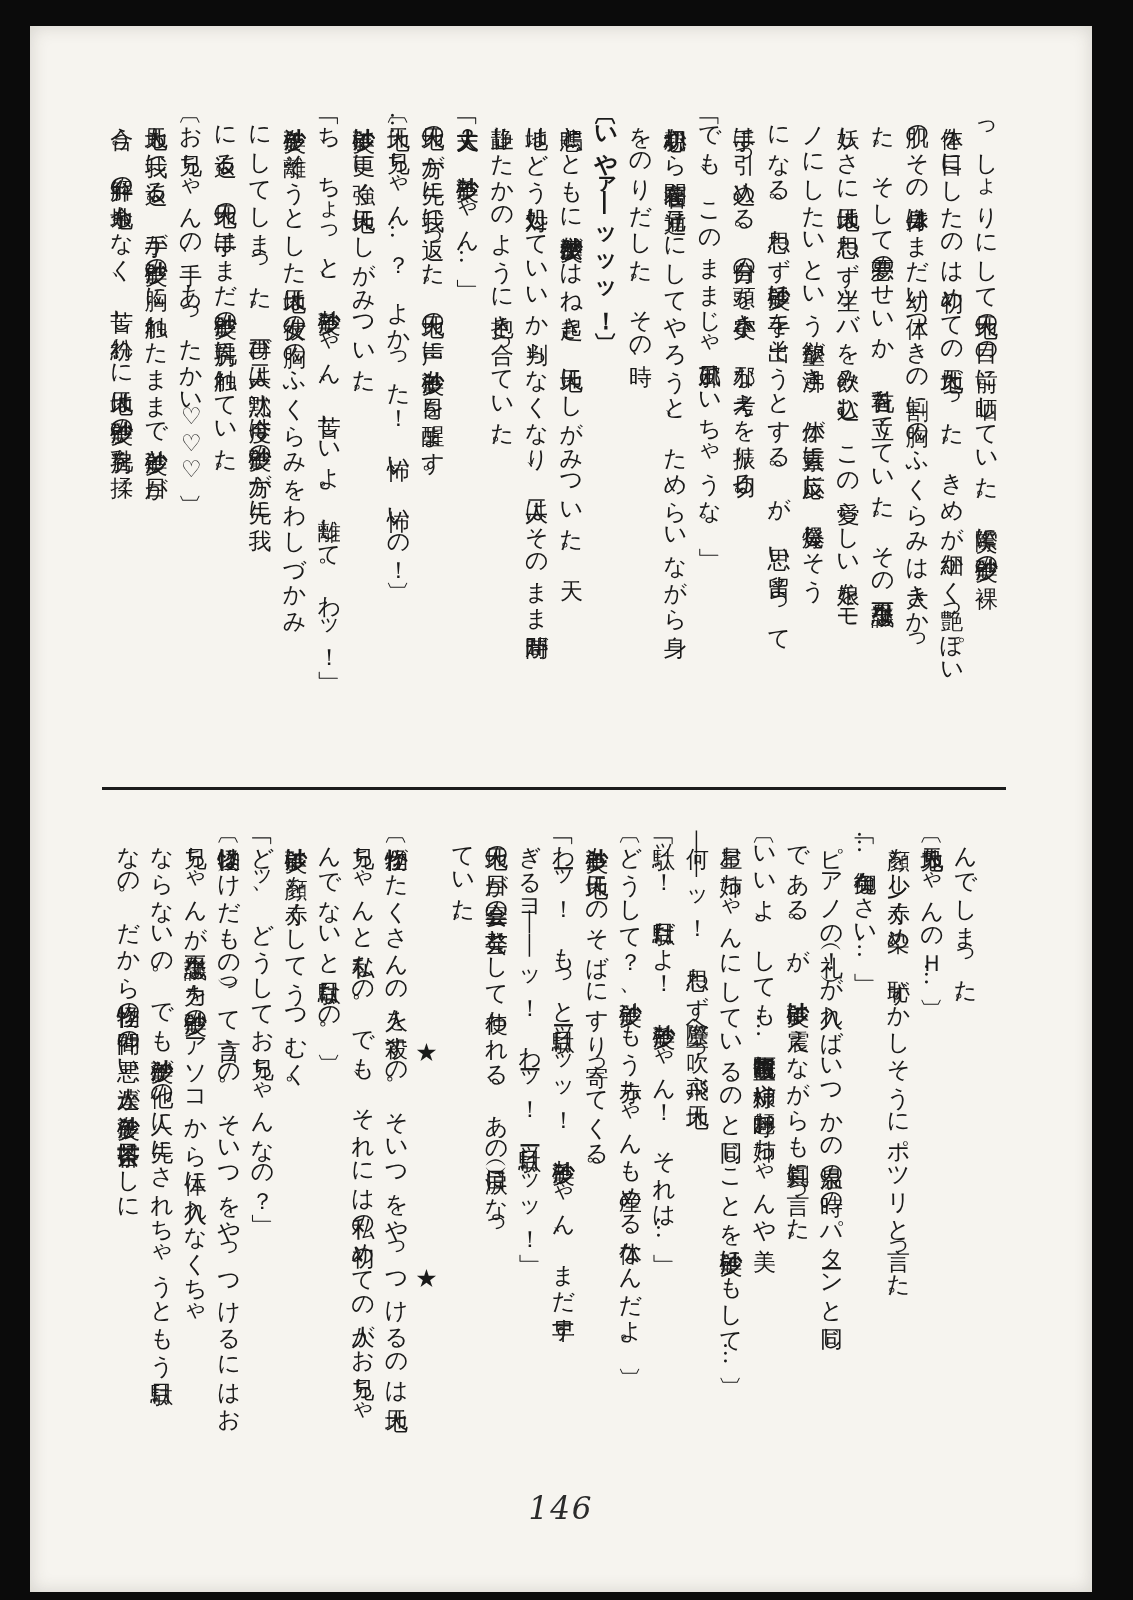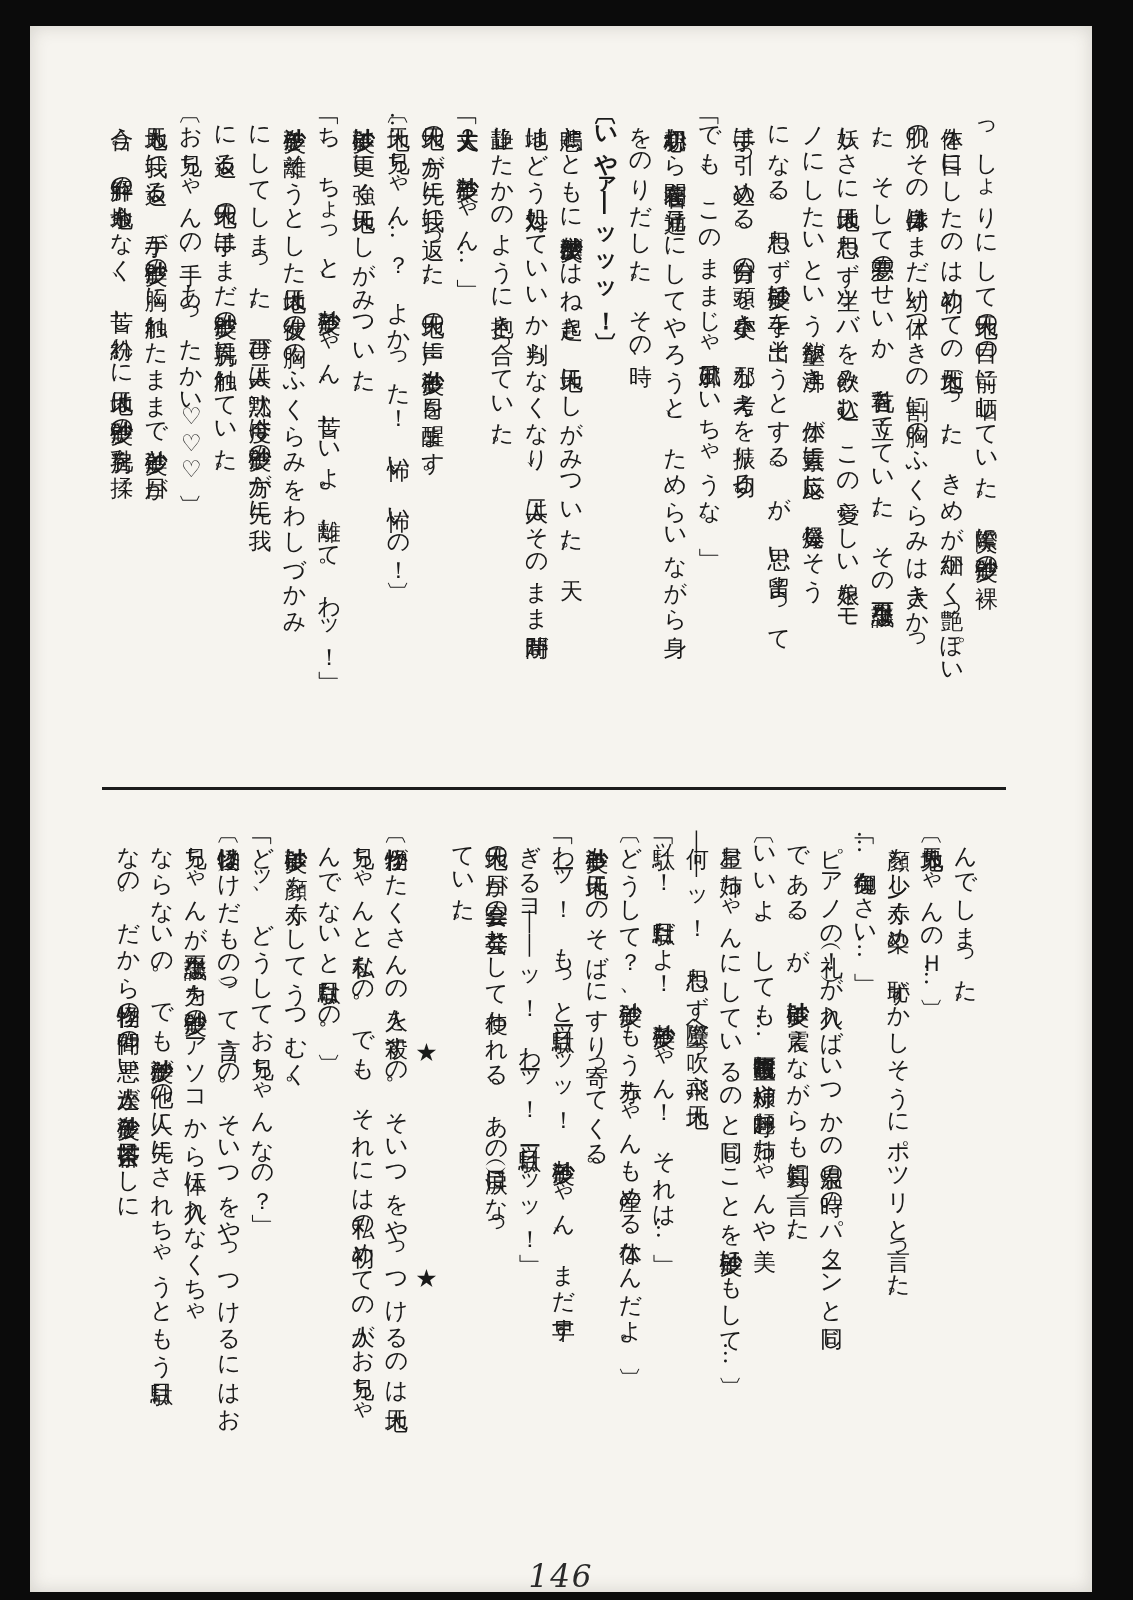--- a/index.html
+++ b/index.html
@@ -32,21 +32,21 @@
     background:#1c1c1c;
   }
   .star-col{position:relative;width:33px;}
   .star{
     position:absolute;left:1px;font-size:25px;line-height:1;
     font-family:"DejaVu Sans","Liberation Sans",sans-serif;
   }
   .star.s1{top:208px;}
   .star.s2{top:434px;}
   .pagenum{
-    position:absolute;left:0;right:0;top:1532px;
+    position:absolute;left:0;right:0;top:1464px;
     text-align:center;
     font-style:italic;
     font-size:31px;
     color:#2a2a2a;
     letter-spacing:2px;
   }
 </style>
 </head>
 <body>
 

